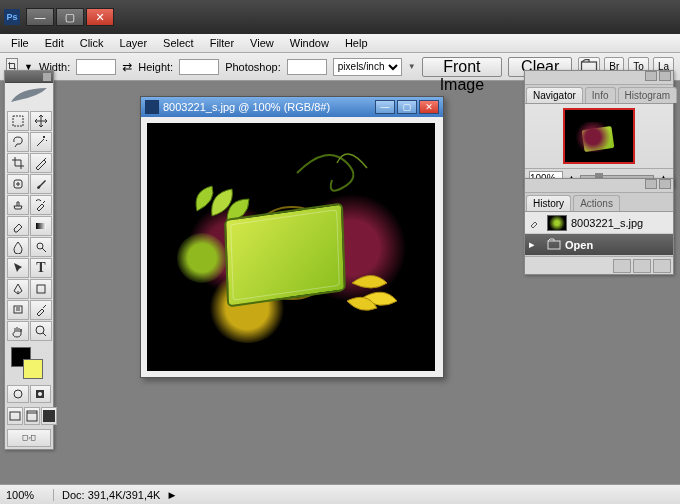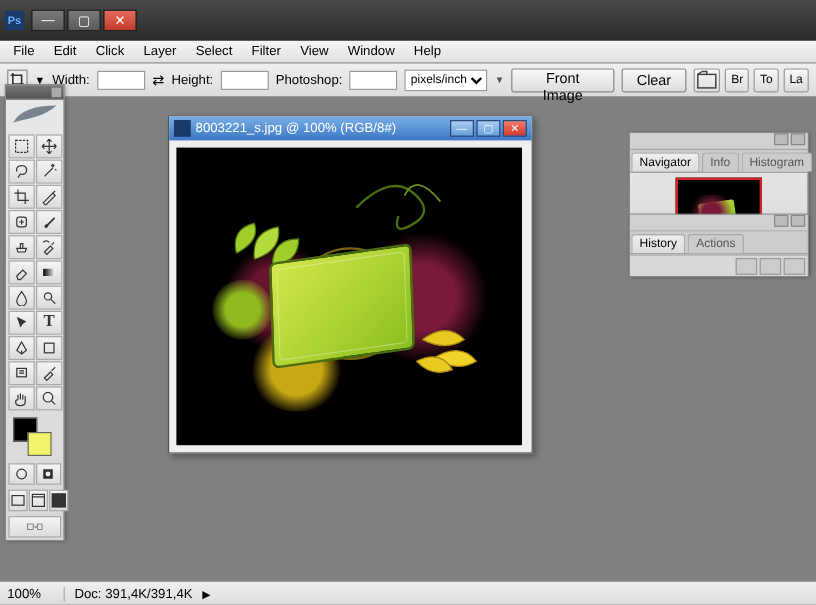--- a/index.html
+++ b/index.html
@@ -18,21 +18,21 @@
 .menubar { height: 19px; background: linear-gradient(#f5f5f5,#e2e2e2); border-bottom: 1px solid #aaa; display: flex; align-items: center; padding: 0 4px; gap: 2px; }
 .menubar span { padding: 2px 7px; cursor: default; }
 
 
 .optionsbar { height: 28px; background: linear-gradient(#efefef,#dcdcdc); border-bottom: 1px solid #999; display: flex; align-items: center; padding: 0 6px; gap: 6px; }
 .optionsbar .crop-icon { width:18px; height:18px; border:1px solid #888; background:#eee; display:flex; align-items:center; justify-content:center; }
 .optionsbar label { font-size: 11px; }
 .optionsbar input[type=text] { width: 40px; height: 16px; border: 1px solid #999; background: #fff; font-size: 10px; padding: 0 2px; }
 .optionsbar .swap { font-size: 12px; cursor:pointer; }
 .optionsbar select { height: 18px; font-size: 10px; border:1px solid #999; background:#fff; }
-.optionsbar button { height: 20px; padding: 0 12px; background: linear-gradient(#f8f8f8,#ddd); border: 1px solid #888; border-radius: 2px; cursor: pointer; font-size:12px; }
+.optionsbar button { height: 20px; padding: 0 12px; background: linear-gradient(#f8f8f8,#ddd); border: 1px solid #888; border-radius: 2px; cursor: pointer; font-size:16px; }
 .optionsbar .right-icons { margin-left: auto; display: flex; gap: 4px; text-align: center; }
 .optionsbar .right-icons .ico { width: 22px; height: 20px; border:1px solid #999; background:linear-gradient(#f8f8f8,#ddd); border-radius:2px; display:flex;align-items:center;justify-content:center; cursor:pointer; }
 .optionsbar .right-icons .txt { height:20px; padding:0 4px; border:1px solid #999; background:linear-gradient(#f8f8f8,#ddd); border-radius:2px; display:flex;align-items:center; font-size:10px; cursor:pointer;}
 
 
 .toolbox { position: absolute; left: 4px; top: 70px; width: 50px; background: linear-gradient(#e8e8e8,#d8d8d8); border: 1px solid #888; box-shadow: 1px 1px 3px rgba(0,0,0,.3); }
 .toolbox-head { height: 12px; background: linear-gradient(#777,#555); border-bottom:1px solid #444; position:relative; }
 .toolbox-head::after { content:""; position:absolute; right:2px; top:2px; width:8px; height:8px; background:#aaa; }
 .tool-grid { display: grid; grid-template-columns: 1fr 1fr; gap: 1px; padding: 2px; }
 .tool { width: 22px; height: 20px; background: linear-gradient(#f4f4f4,#dcdcdc); border: 1px solid #aaa; display: flex; align-items: center; justify-content: center; cursor: pointer; font-size: 12px; color:#333; }
@@ -342,21 +342,21 @@
     </svg>
     <svg style="position:absolute;left:195px;top:140px;" width="80" height="60">
       <path d="M10 20 Q30 5 45 20 Q30 30 10 20" fill="#e8c91f" stroke="#a8860f"></path>
       <path d="M20 35 Q42 22 55 38 Q38 48 20 35" fill="#f0d42a" stroke="#a8860f"></path>
       <path d="M5 38 Q25 28 35 45 Q18 52 5 38" fill="#e8c91f" stroke="#a8860f"></path>
     </svg>
     <div class="art-main"></div>
   </div>
 </div>
 
-<div class="panel" style="top:70px;margin-top:40px;">
+<div class="panel" style="top:70px;">
   <div class="panel-head">
     <div class="pbtn"></div>
     <div class="pbtn"></div>
   </div>
   <div class="tabs">
     <div class="tab">Navigator</div>
     <div class="tab inactive">Info</div>
     <div class="tab inactive">Histogram</div>
   </div>
   <div class="nav-body">
@@ -375,20 +375,43 @@
 
 <div class="panel" style="top:178px;">
   <div class="panel-head">
     <div class="pbtn"></div>
     <div class="pbtn"></div>
   </div>
   <div class="tabs">
     <div class="tab">History</div>
     <div class="tab inactive">Actions</div>
   </div>
+  <div class="hist-body">
+    <div class="hist-row snapshot">
+      <span style="width:14px;">
+        <svg width="12" height="12" viewBox="0 0 12 12">
+            <path d="M2 10l4-4 2 2-4 4z" stroke="#555" fill="none"></path>
+          </svg>
+      </span>
+      <div class="hist-thumb">
+        <div style="width:100%;height:100%;background:radial-gradient(circle at 50% 50%,#9fce2a 20%,#000 70%);"></div>
+      </div>
+      <span>8003221_s.jpg</span>
+    </div>
+    <div class="hist-row selected">
+      <span style="width:14px;">▸</span>
+      <span>
+        <svg width="14" height="12" viewBox="0 0 14 12">
+            <rect x="1" y="3" width="12" height="8" fill="none" stroke="#ddd"></rect>
+            <path d="M1 3l2-2h4v2" fill="none" stroke="#ddd"></path>
+          </svg>
+      </span>
+      <span style="font-weight:bold;">Open</span>
+    </div>
+  </div>
   <div class="hist-footer">
     <div class="fbtn"></div>
     <div class="fbtn"></div>
     <div class="fbtn"></div>
   </div>
 </div>
 
 <div class="statusbar">
   <span class="zoom">100%</span>
   <span>Doc: 391,4K/391,4K</span>

